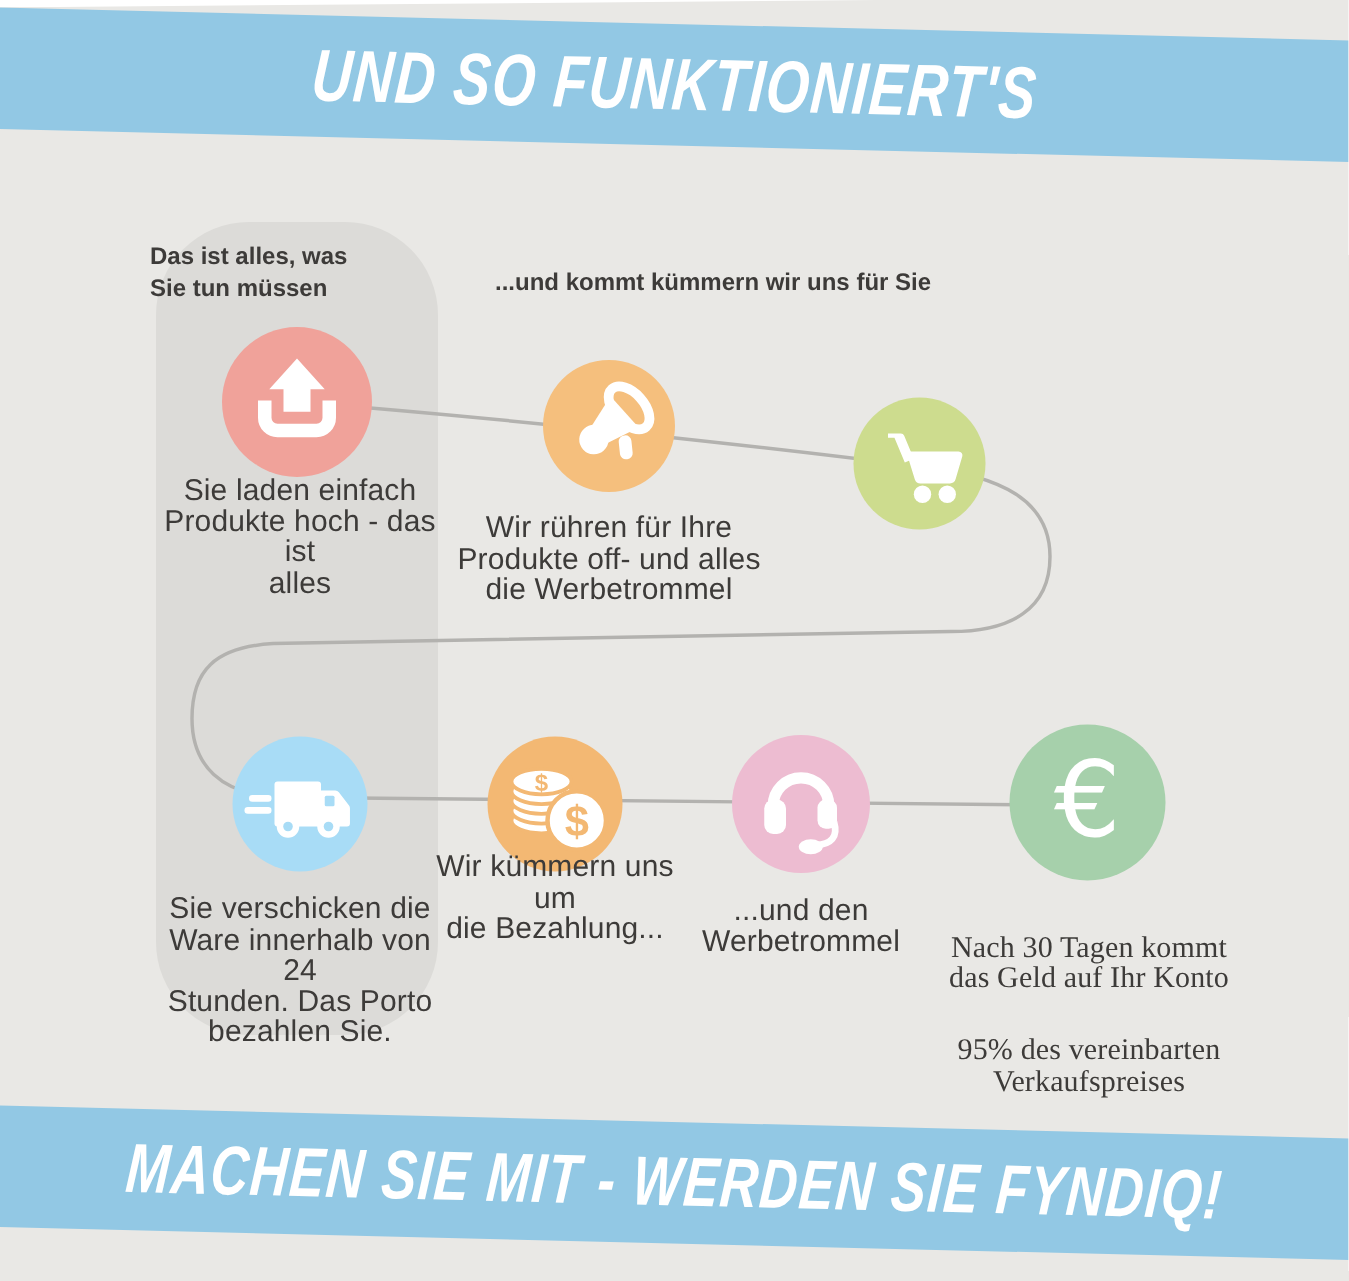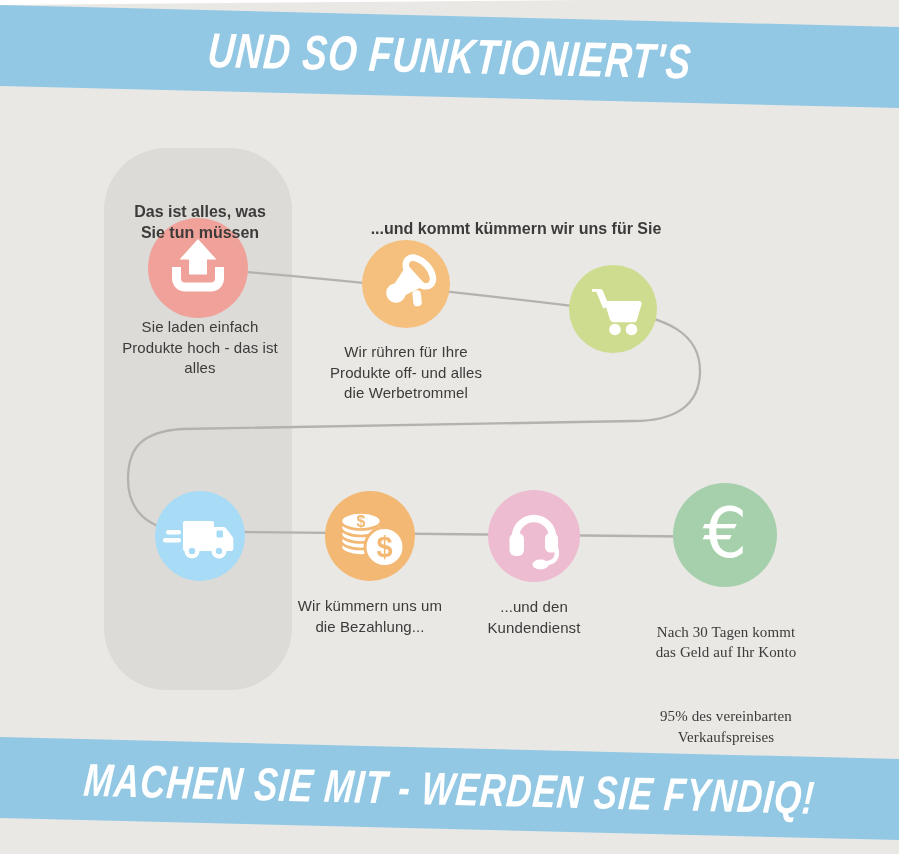--- a/index.html
+++ b/index.html
@@ -23,46 +23,46 @@
     position:absolute;top:0;left:0;width:585px;height:5px;background:#fff;
     clip-path:polygon(0 0,100% 0,0 100%);z-index:7;
   }
   .panel{
     position:absolute;left:104px;top:148px;width:188px;height:542px;
     border-radius:62px;z-index:1;
   }
   .connector{position:absolute;left:0;top:0;z-index:2;pointer-events:none;}
   .heading{
     position:absolute;font-weight:bold;font-size:16px;line-height:21px;
-    text-align:center;white-space:pre-line;z-index:4;margin-top:40px;
+    text-align:left;white-space:pre-line;z-index:4;
   }
   .heading-left{left:100px;top:161px;width:200px;}
   .heading-right{left:330px;top:178px;width:372px;}
   .circle{
     position:absolute;border-radius:50%;z-index:3;
     display:flex;align-items:center;justify-content:center;
   }
   .circle svg{width:100%;height:100%;display:block;}
   .caption{
-    position:absolute;font-size:15px;line-height:20.5px;text-align:center;
+    position:absolute;font-size:20px;line-height:20.5px;text-align:center;
     white-space:pre-line;z-index:4;letter-spacing:0.1px;
   }
-  .caption .p2{margin-top:23px;}
+  .caption .p2{margin-top:7px;}
   .c-upload  {left:148px;top:218px;width:100px;height:100px;}
   .c-megaphone{left:362px;top:240px;width:88px;height:88px;}
   .c-cart    {left:569px;top:265px;width:88px;height:88px;}
   .c-truck   {left:155px;top:491px;width:90px;height:90px;}
   .c-coins   {left:325px;top:491px;width:90px;height:90px;}
   .c-headset {left:488px;top:490px;width:92px;height:92px;}
   .c-euro    {left:673px;top:483px;width:104px;height:104px;}
   .t-upload  {left:102px;top:317px;width:196px;}
   .t-megaphone{left:296px;top:342px;width:220px;}
   .t-cart    {left:523px;top:364px;width:180px;}
   .t-truck   {left:100px;top:596px;width:200px;}
-  .t-coins   {left:278px;top:596px;width:184px;}
+  .t-coins   {left:278px;top:568px;width:184px;}
   .t-headset {left:453px;top:597px;width:162px;}
   .t-euro    {left:620px;top:601px;width:212px;font-family:Liberation Serif, serif;}
   .euro-glyph{
     font-family:"DejaVu Sans",sans-serif;font-size:70px;color:#fff;
     line-height:1;transform:translateY(-2px);
   }
   svg text{font-family:"Liberation Sans",sans-serif;font-weight:bold;}
 </style>
 </head>
 <body>
@@ -125,20 +125,24 @@
       <rect x="8" y="47" width="18" height="4.5" rx="2.2" fill="#fff"></rect>
       <rect x="28" y="30" width="31" height="30" rx="2" fill="#fff"></rect>
       <path d="M59 36 h9.5 a3 3 0 0 1 2.4 1.2 l6.8 8.8 a3 3 0 0 1 .6 1.8 V58 a2 2 0 0 1 -2 2 H59 Z" fill="#fff"></path>
       <circle cx="37" cy="60" r="7.5" fill="#fff"></circle>
       <circle cx="64" cy="60" r="7.5" fill="#fff"></circle>
       <circle cx="37" cy="60" r="3.2" fill="currentColor"></circle>
       <circle cx="64" cy="60" r="3.2" fill="currentColor"></circle>
       <rect x="61.5" y="39.5" width="6.5" height="7" rx="1" fill="currentColor"></rect>
     </svg>
   </div>
+  <div class="caption t-truck">Sie verschicken die
+Ware innerhalb von 24
+Stunden. Das Porto
+bezahlen Sie.</div>
 
   <div class="circle c-coins" style="background: rgb(243, 184, 115);">
     <svg viewBox="0 0 90 90" style="color: rgb(243, 184, 115);">
       <ellipse cx="36" cy="56" rx="20" ry="8.5" fill="#fff" stroke="currentColor" stroke-width="2.5"></ellipse>
       <ellipse cx="36" cy="49.5" rx="20" ry="8.5" fill="#fff" stroke="currentColor" stroke-width="2.5"></ellipse>
       <ellipse cx="36" cy="43" rx="20" ry="8.5" fill="#fff" stroke="currentColor" stroke-width="2.5"></ellipse>
       <ellipse cx="36" cy="36.5" rx="20" ry="8.5" fill="#fff" stroke="currentColor" stroke-width="2.5"></ellipse>
       <ellipse cx="36" cy="30" rx="20" ry="8.5" fill="#fff" stroke="currentColor" stroke-width="2.5"></ellipse>
       <text x="36" y="36" text-anchor="middle" font-size="16" fill="currentColor">$</text>
       <circle cx="59.5" cy="56" r="19.5" fill="#fff" stroke="currentColor" stroke-width="3"></circle>
@@ -151,21 +155,21 @@
   <div class="circle c-headset" style="background: rgb(237, 188, 209);">
     <svg viewBox="0 0 92 92">
       <path d="M27.5 50 v-3 a18.5 18.5 0 0 1 37 0 v3" fill="none" stroke="#fff" stroke-width="7.5"></path>
       <rect x="21.5" y="43" width="14.5" height="23" rx="6" fill="#fff"></rect>
       <rect x="57" y="43" width="13" height="19.5" rx="5.5" fill="#fff"></rect>
       <path d="M68 58 c3 10 -2 15 -12 15.5" fill="none" stroke="#fff" stroke-width="4.5"></path>
       <ellipse cx="52.5" cy="74.5" rx="8" ry="5" fill="#fff"></ellipse>
     </svg>
   </div>
   <div class="caption t-headset">...und den
-Kundendienst</div>
+Werbetrommel</div>
 
   <div class="circle c-euro" style="background: rgb(166, 208, 171);">
     <div class="euro-glyph">€</div>
   </div>
   <div class="caption t-euro">
     <div class="p1">Nach 30 Tagen kommt
 das Geld auf Ihr Konto</div>
     <div class="p2">95% des vereinbarten
 Verkaufspreises</div>
   </div>

